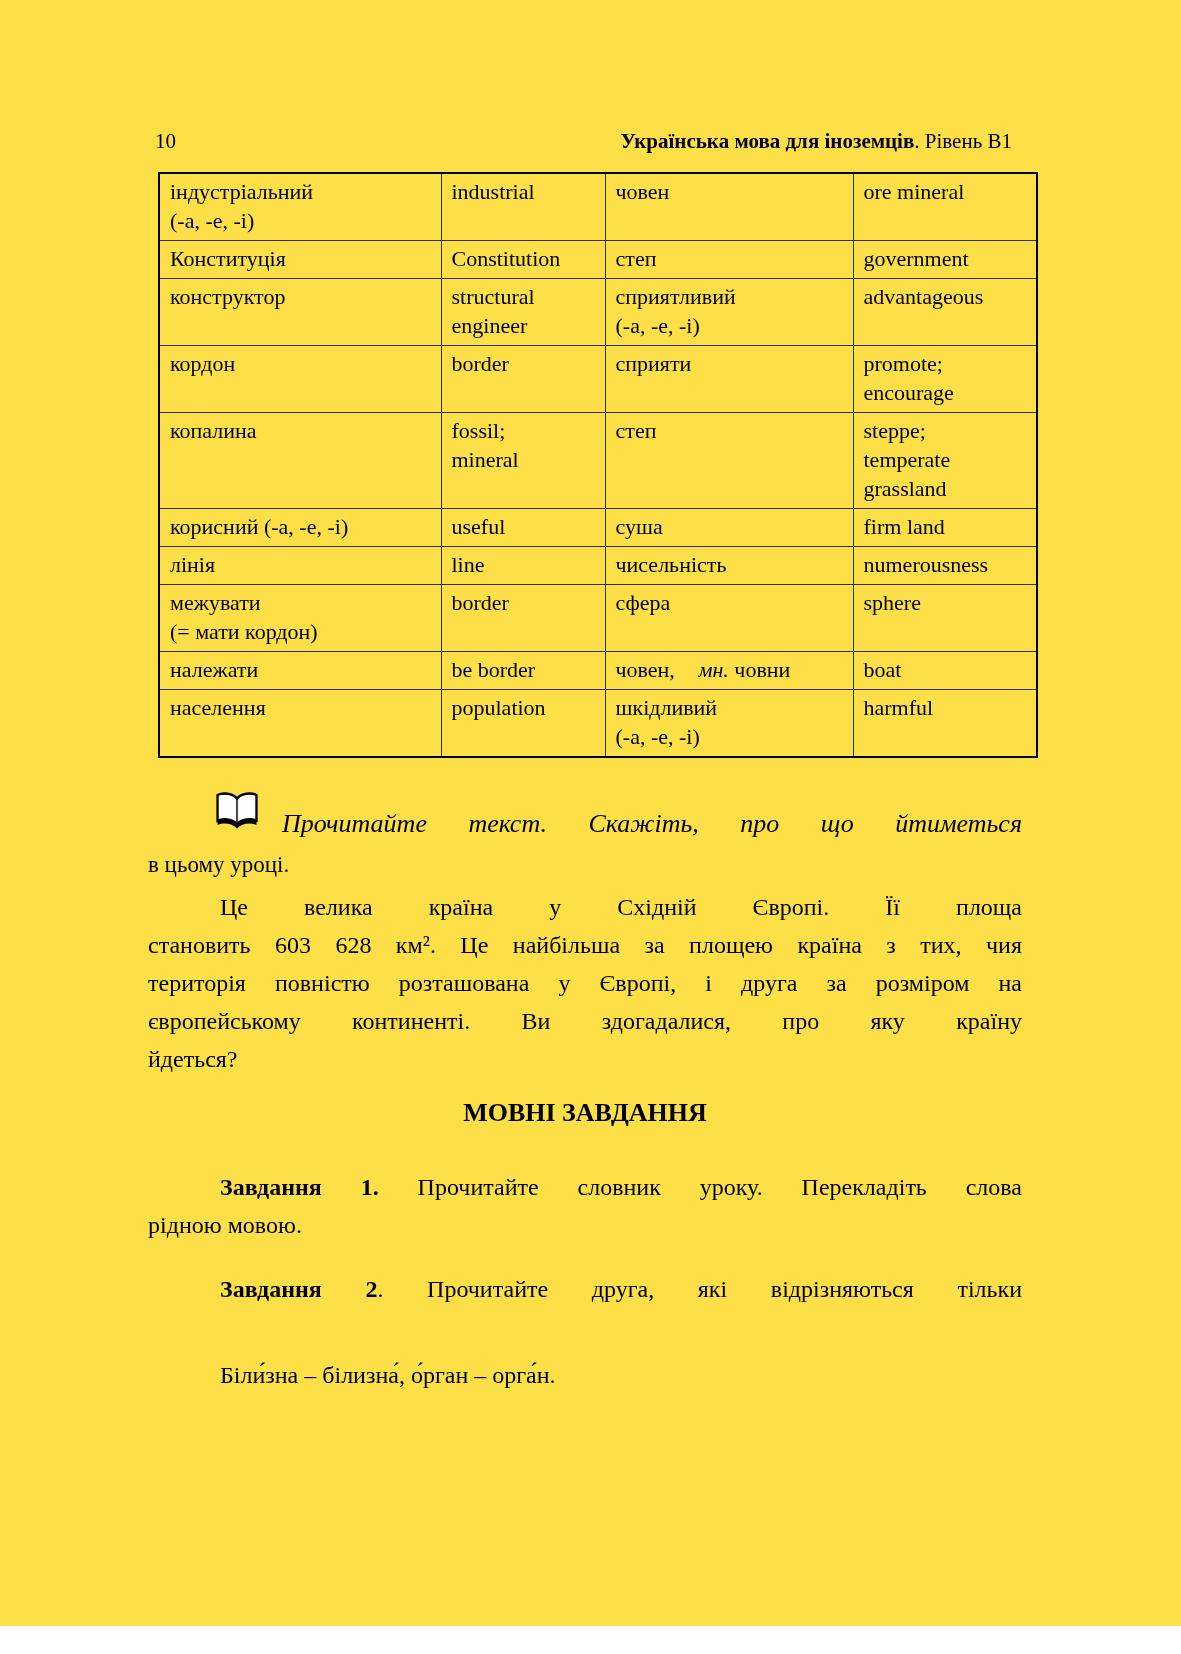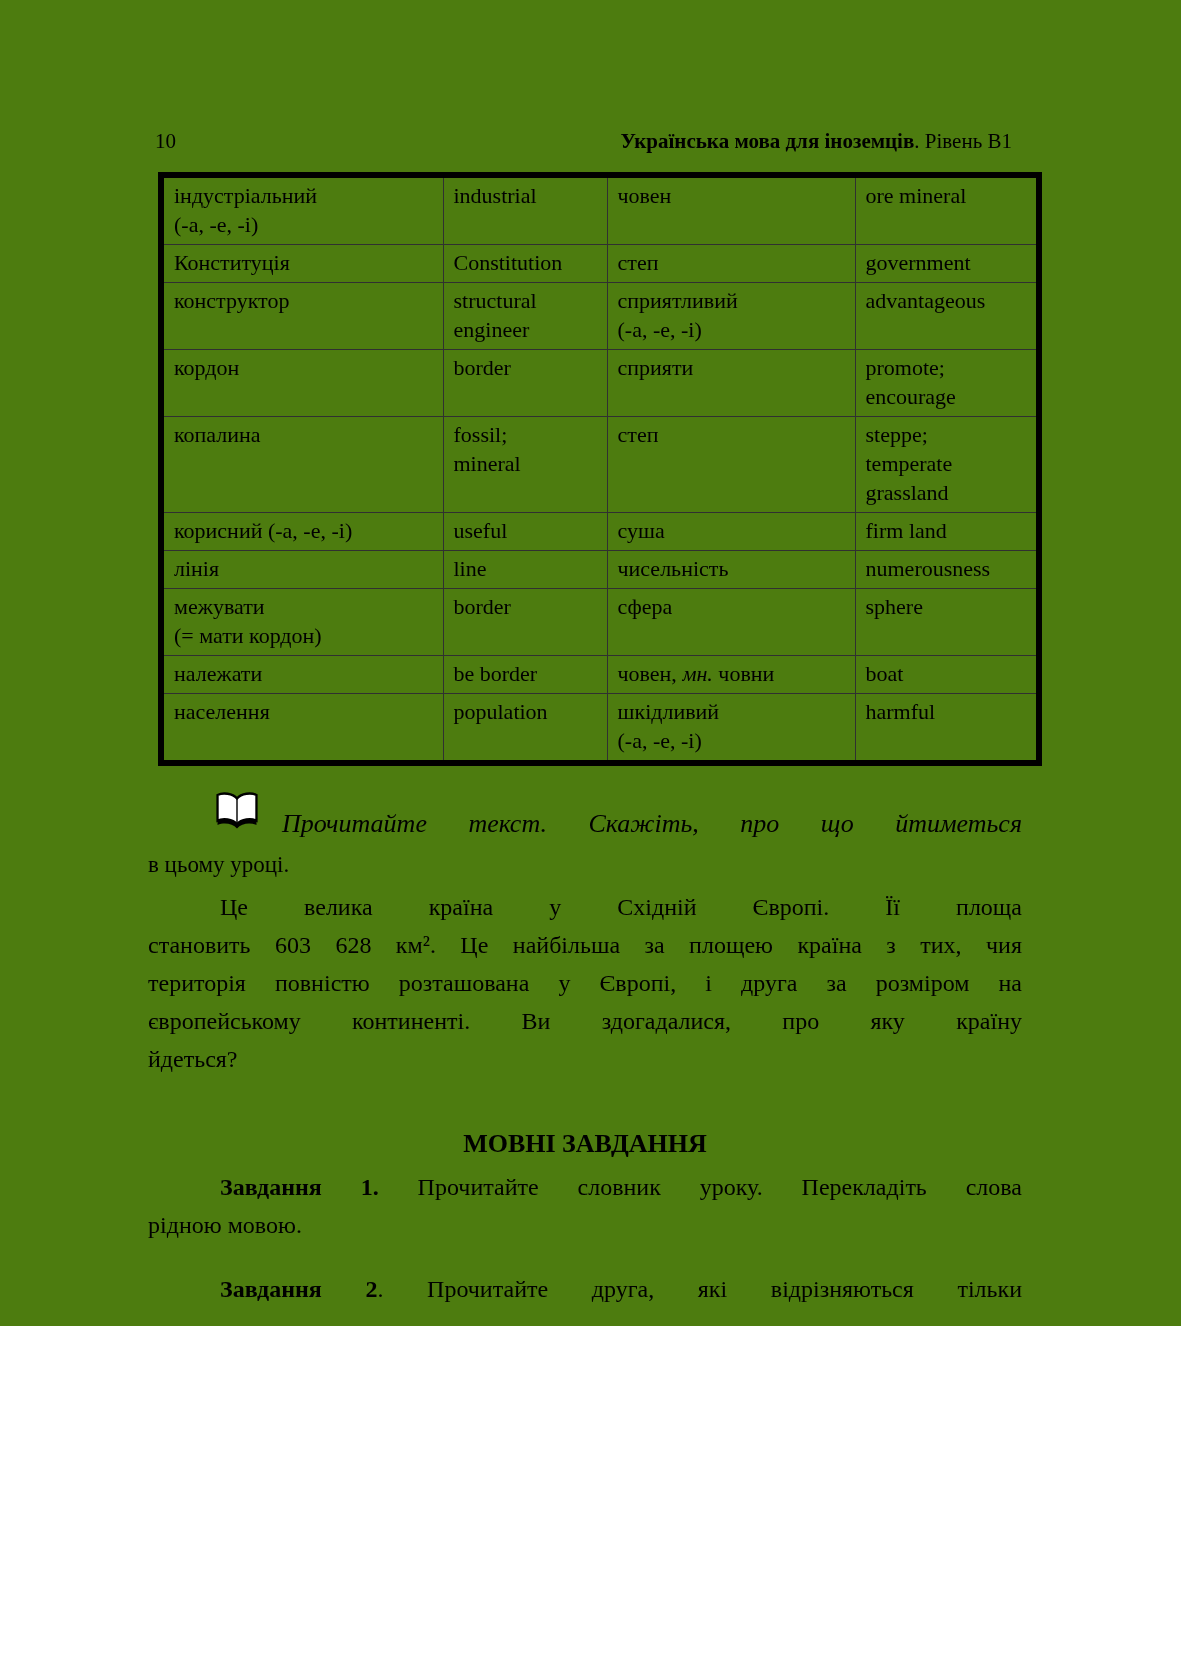--- a/index.html
+++ b/index.html
@@ -1,20 +1,20 @@
 <!DOCTYPE html>
 <html><head>
 <meta charset="utf-8">
 <style>
   html,body{margin:0;padding:0;background:#ffffff;}
   .page{
     position:relative;
     width:1181px;
-    height:1326px;
-    background:#4d7c0f;
+    height:1626px;
+    background:#fde047;
     color:#000000;
     font-family:"Liberation Serif","DejaVu Serif",serif;
     overflow:hidden;
   }
   
   .header{
     position:absolute;
     top:128px; left:155px; width:857px;
     display:flex; justify-content:space-between; align-items:baseline;
     font-size:21px; line-height:26px;
@@ -29,22 +29,22 @@
     table-layout:fixed;
     font-size:22px; line-height:29px;
   }
   table.vocab td{
     border:1.5px solid #303030;
     vertical-align:top;
     padding:3px 8px 5px 10px;
     white-space:pre-line;
     overflow:hidden;
   }
-  table.vocab{border:6px solid #000000;padding-left:20px;}
-  .it{font-style:italic;}
+  table.vocab{border:2px solid #000000;padding-left:20px;}
+  .it{font-style:italic;margin-left:18px;}
   
   .intro-line1{
     position:absolute;
     top:804px; left:148px; width:874px;
     padding-left:134px; box-sizing:border-box;
     font-style:italic; font-size:26px; line-height:40px;
     text-align:justify; text-align-last:justify;
   }
   .book{
     position:absolute; left:66px; top:-14px;
@@ -61,21 +61,21 @@
     top:888px; left:148px; width:874px;
     font-size:24px; line-height:38px;
   }
   .line{display:block;}
   .just{text-align:justify; text-align-last:justify;}
   .indent{padding-left:72px; box-sizing:border-box;}
   
   .section-heading{
     position:absolute;
     top:1094px; left:148px; width:874px;
-    text-align:center; font-weight:bold; font-size:26px; line-height:38px;margin-top:31px;
+    text-align:center; font-weight:bold; font-size:26px; line-height:38px;
   }
   .task1{position:absolute; top:1168px; left:148px; width:874px; font-size:24px; line-height:38px;}
   .task2{position:absolute; top:1270px; left:148px; width:874px; font-size:24px; line-height:38px;}
   .task-label{font-weight:bold;}
   .example{
     position:absolute;
     top:1356px; left:148px; width:874px;
     padding-left:72px; box-sizing:border-box;
     font-size:24px; line-height:38px;
   }

